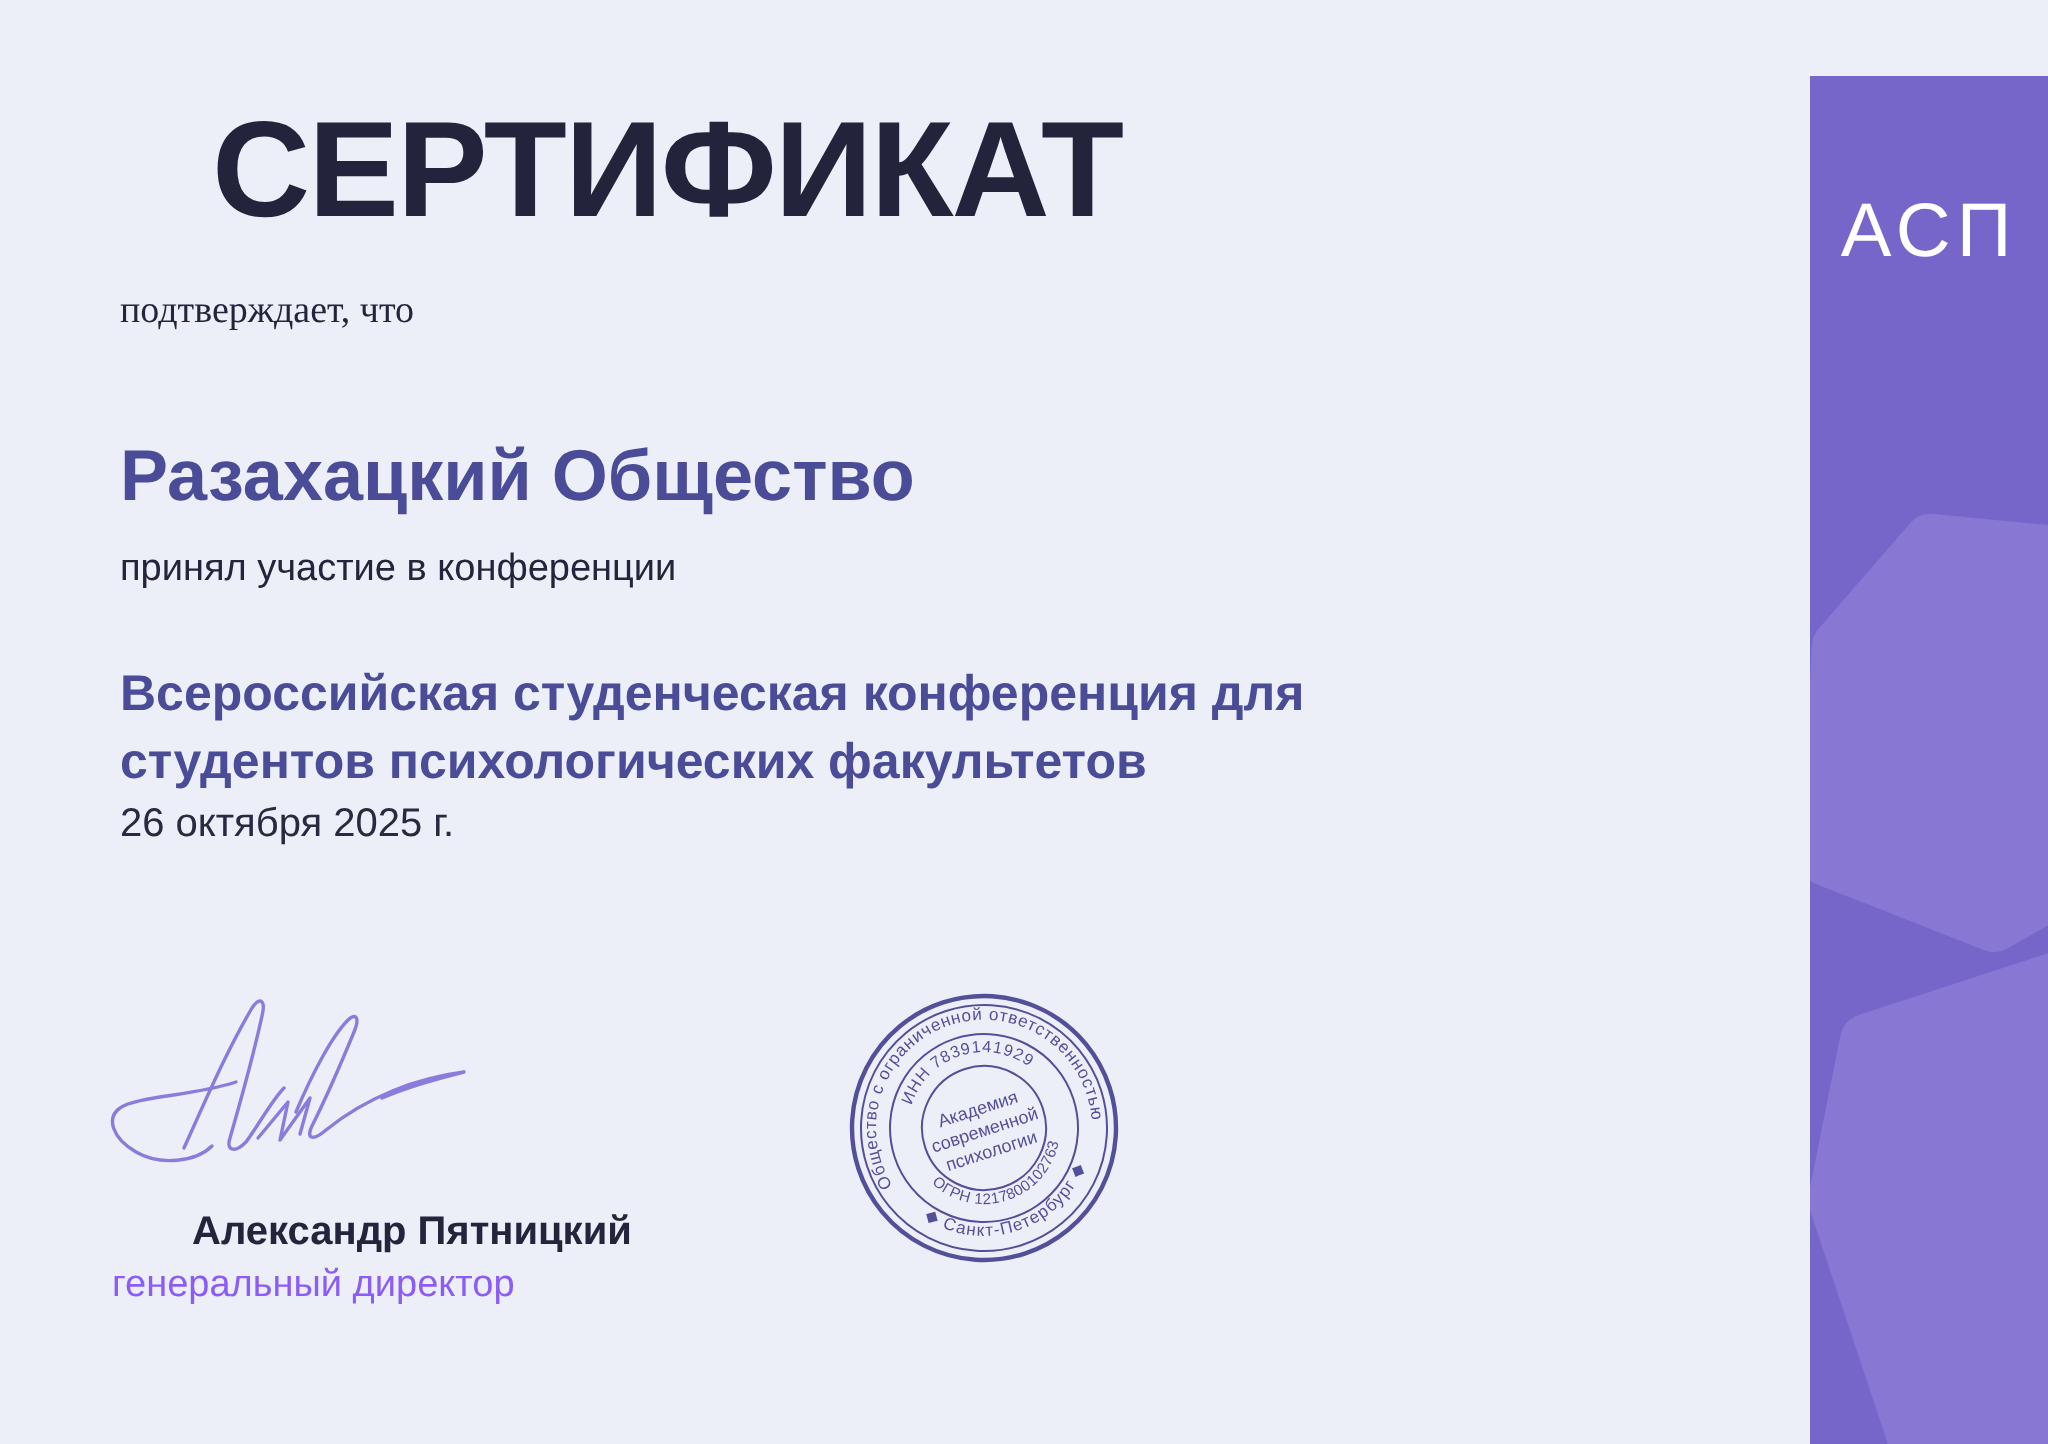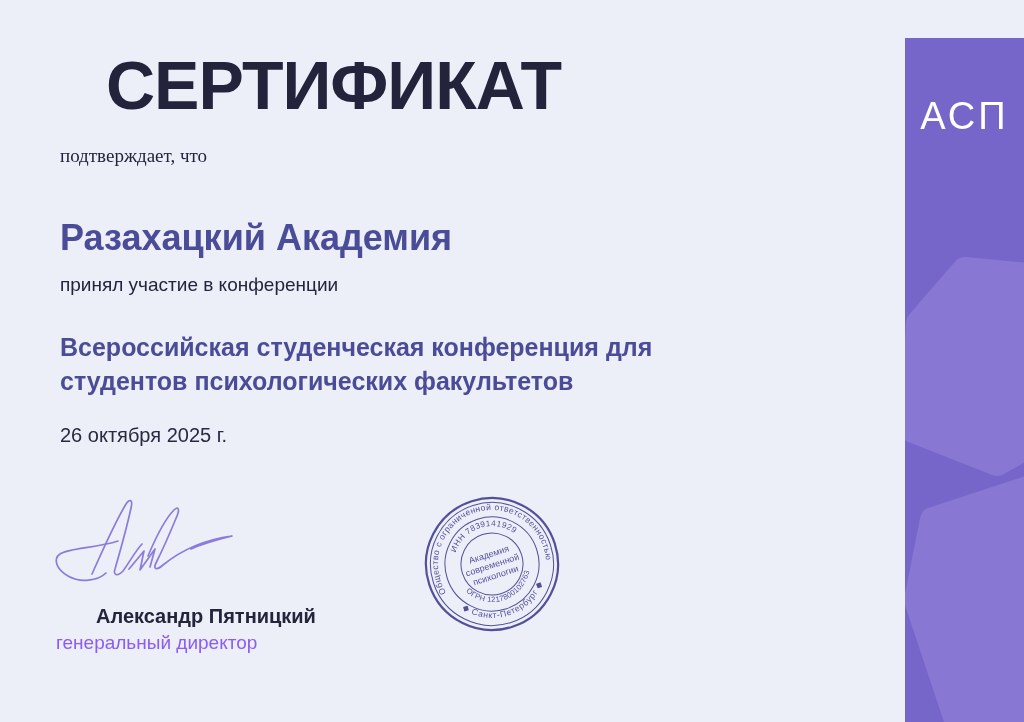--- a/index.html
+++ b/index.html
@@ -18,21 +18,21 @@
     color:#23243B;
     margin-left:48px;
   }
   .confirms{left:60px;top:145px;font-size:19px;color:#23253C;font-family:Liberation Serif, serif;}
   .recipient{left:60px;top:217px;font-size:36px;font-weight:700;color:#4B4C97;}
   .participation{left:60px;top:274px;font-size:19px;color:#23253C;}
   .event-title{
     left:60px;top:331px;max-width:680px;
     font-size:25px;font-weight:700;line-height:1.34;color:#4B4C97;
   }
-  .event-date{left:60px;top:401px;font-size:20px;color:#272A40;margin-top:23px;}
+  .event-date{left:60px;top:401px;font-size:20px;color:#272A40;}
   .signature-wrap{left:52px;top:492px;width:195px;height:102px;}
   .signer-name{left:60px;top:605px;font-size:20px;font-weight:700;color:#23253C;margin-left:36px;}
   .signer-role{left:56px;top:632px;font-size:19px;color:#8b5cf6;}
   .stamp-wrap{left:419px;top:491px;width:146px;height:146px;}
   .band{
     position:absolute;right:0;top:0;width:119px;height:722px;
     background:#7766C9;overflow:hidden;margin-top:38px;
   }
   .band-logo{
     position:absolute;top:57px;left:0;width:119px;
@@ -45,21 +45,21 @@
 </style>
 </head>
 <body>
 
 <div class="certificate">
 
   <div class="abs cert-title">СЕРТИФИКАТ</div>
 
   <div class="abs confirms">подтверждает, что</div>
 
-  <div class="abs recipient">Разахацкий Академия</div>
+  <div class="abs recipient">Разахацкий Общество</div>
 
   <div class="abs event-title">Всероссийская студенческая конференция для студентов психологических факультетов</div>
 
   <div class="abs participation">принял участие в конференции</div>
 
   <div class="abs event-date">26 октября 2025 г.</div>
 
   <div class="abs signature-wrap">
     <svg width="195" height="102" viewBox="0 0 195 102" fill="none" xmlns="http://www.w3.org/2000/svg">
       <g stroke="#8B7BDC" stroke-width="1.7" stroke-linecap="round" stroke-linejoin="round" fill="none">

